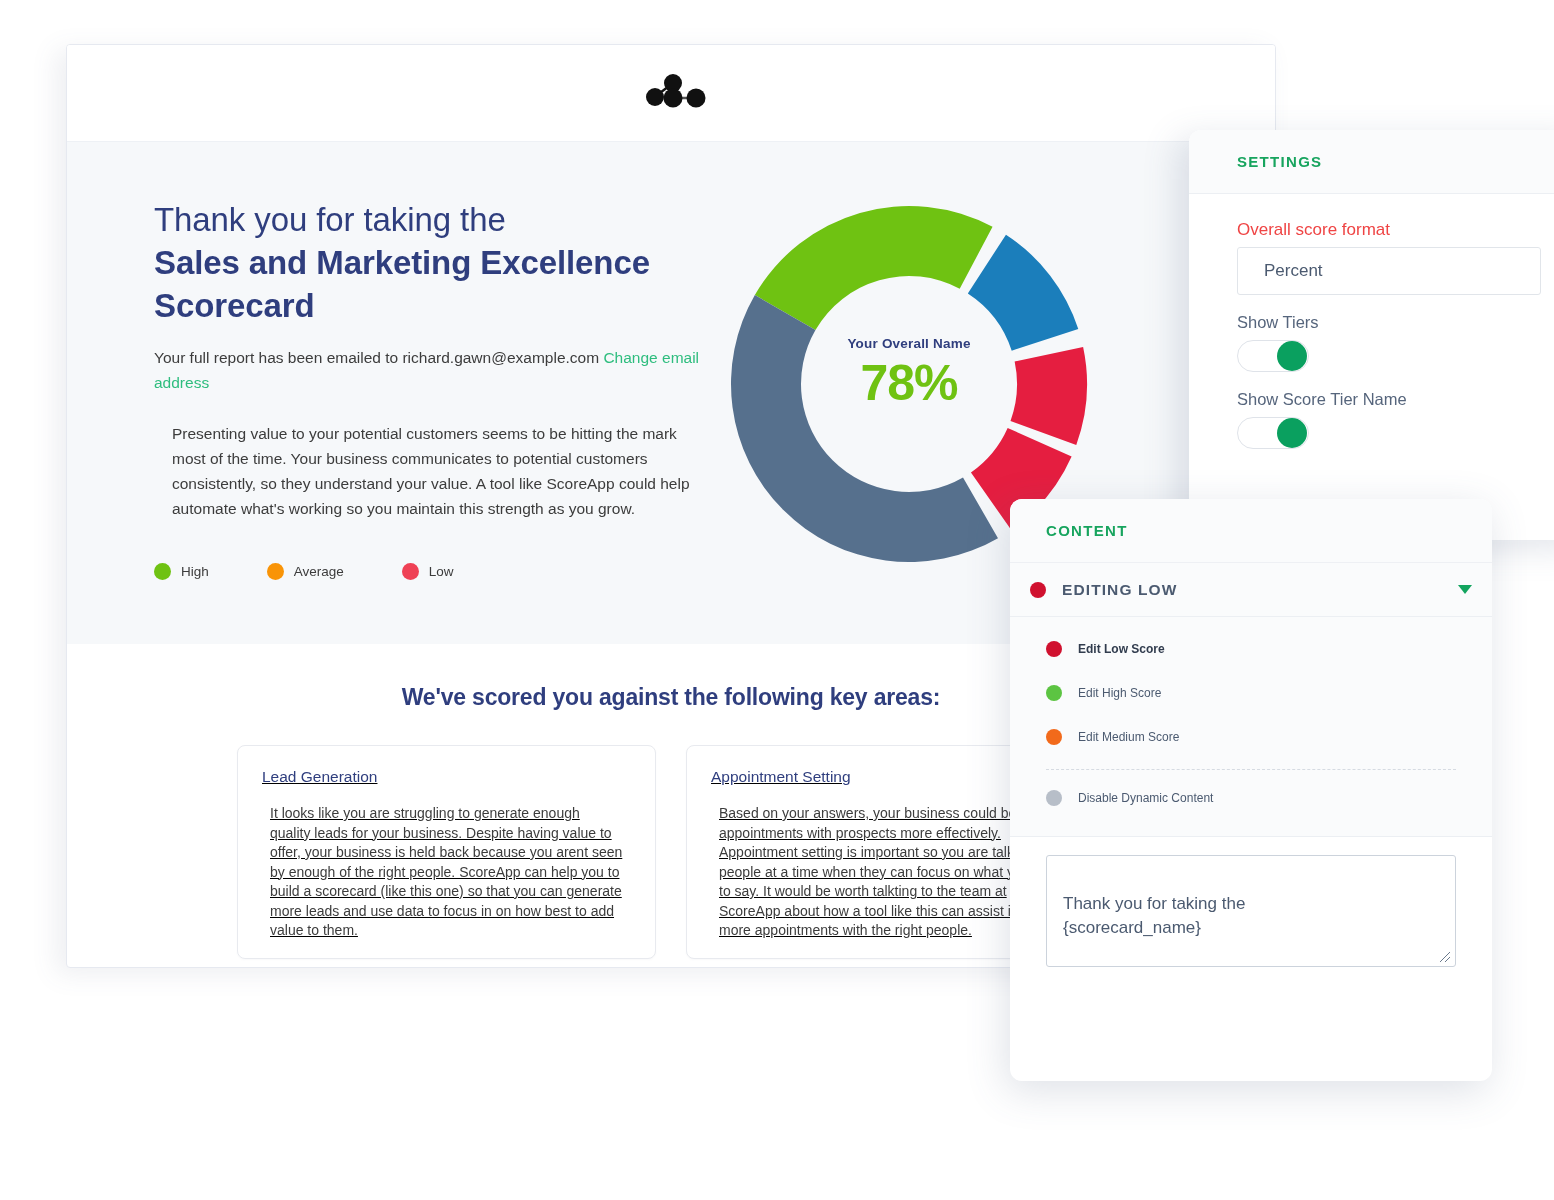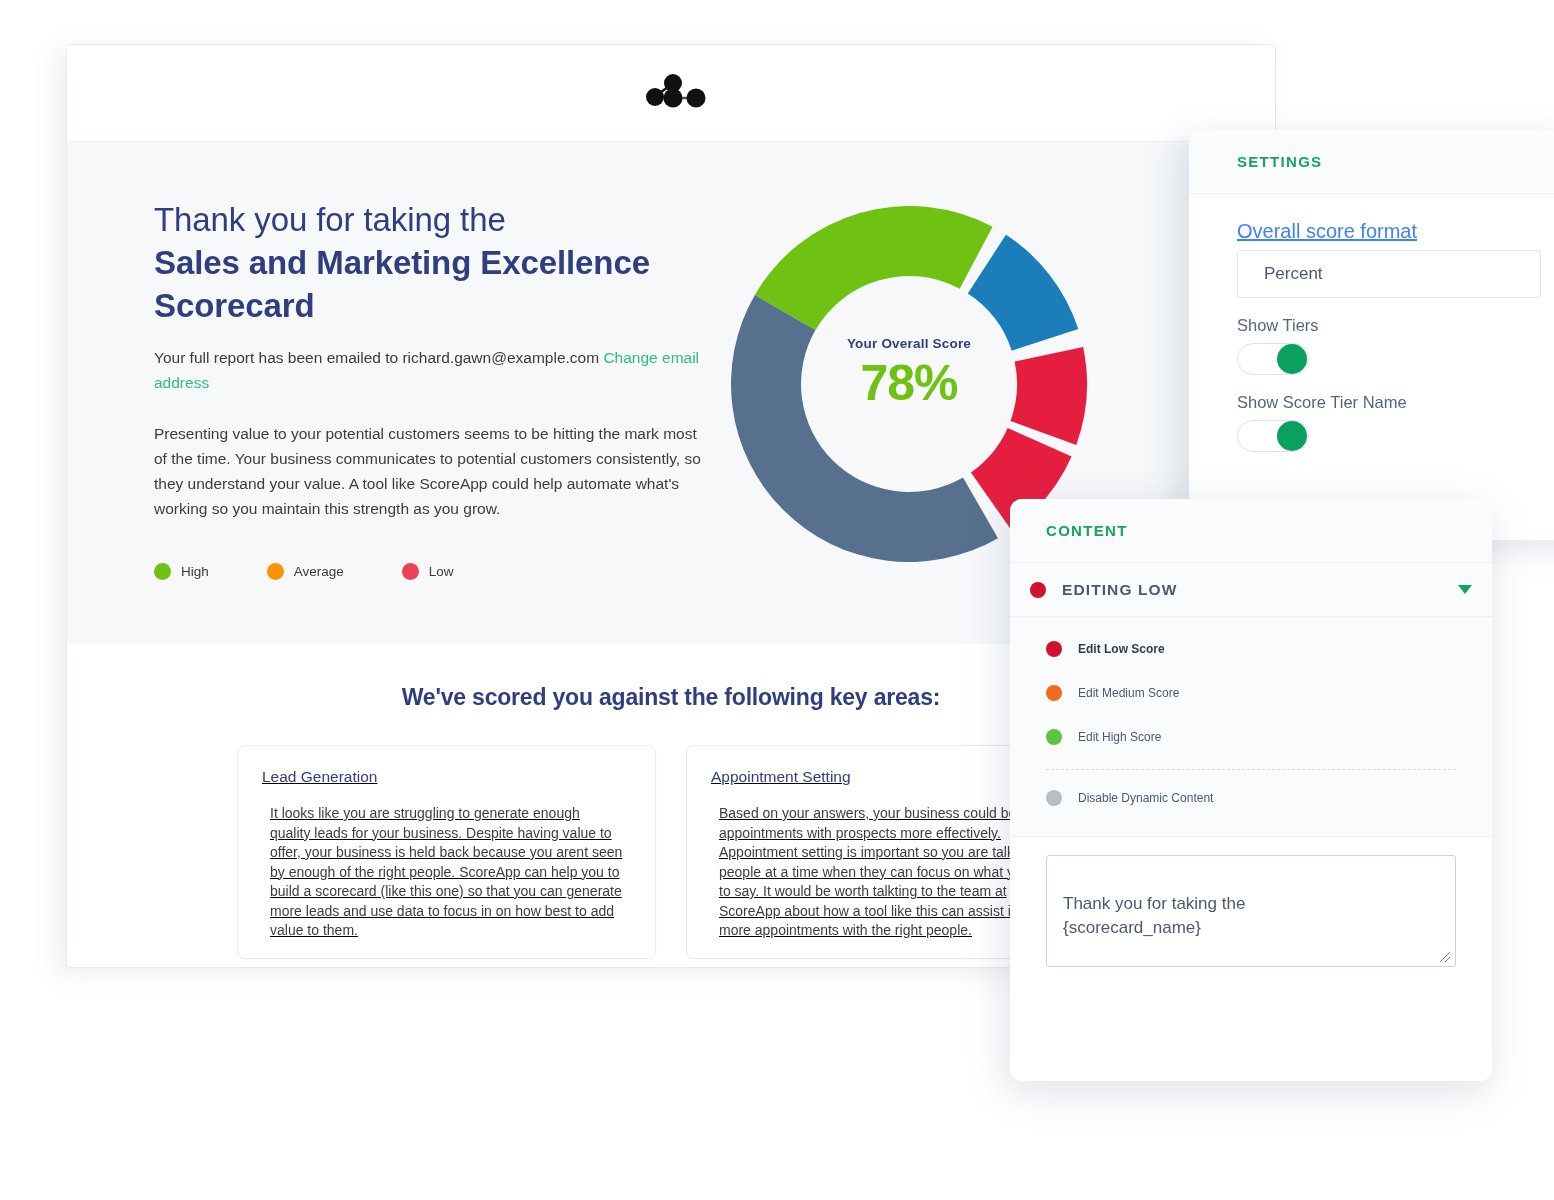--- a/index.html
+++ b/index.html
@@ -50,21 +50,21 @@
   h1.title .light{font-weight:400;display:block;}
 
   p.emailline{
     margin:18px 0 0 0;
     font-size:15.5px;line-height:25px;color:#3c3c3c;
     max-width:575px;
   }
   .link-green{color:#2ebd7e;text-decoration:none;cursor:pointer;}
 
   p.bodytext{
-    margin:26px 0 0 0;
+    margin:26px 0 0 18px;
     font-size:15.5px;line-height:25px;color:#3c3c3c;
     max-width:582px;
   }
 
   .legend{display:flex;gap:0;margin-top:42px;align-items:center;}
   .legend-item{display:flex;align-items:center;margin-right:58px;}
   .legend-dot{width:17px;height:17px;border-radius:50%;margin-right:10px;display:inline-block;}
   .legend-label{font-size:13.5px;color:#3c3c3c;}
 
   
@@ -111,21 +111,21 @@
     overflow:hidden;
   }
   .panel-head{
     height:64px;display:flex;align-items:center;padding:0 48px;
     background:#fafbfc;border-bottom:1px solid #eceff3;box-sizing:border-box;
   }
   .panel-head-title{
     font-size:15px;font-weight:700;letter-spacing:1.3px;color:#17a45e;
   }
   .panel-body{padding:26px 48px 0 48px;}
-  .field-label{font-size:20px;color:#3b82f6;margin-bottom:7px;text-decoration:underline;}
+  .field-label{font-size:17px;color:#ef4444;margin-bottom:7px;}
   .select-box{
     border:1px solid #e1e5ea;border-radius:3px;height:48px;
     display:flex;align-items:center;padding:0 26px;box-sizing:border-box;
     font-size:17px;color:#4b5a70;background:#fff;
   }
   .toggle-label{font-size:16.5px;color:#56657c;margin:18px 0 8px 0;}
   .toggle{
     width:72px;height:32px;border-radius:16px;border:1px solid #dfe3e9;
     background:#ffffff;position:relative;box-sizing:border-box;
   }
@@ -219,21 +219,21 @@
 
         <div class="hero-right">
           <div class="donut-wrap">
             <svg id="donut-svg" viewBox="0 0 380 380" width="380" height="380">
                 <path d="M 35.84747812636991 101.00000000000001 A 178 178 0 0 1 273.56593817588856 32.83532847111101 L 240.70292878087622 94.6416599712359 A 108 108 0 0 0 96.46925639128062 136 Z" fill="#6fc212"></path>
                 <path d="M 286.9457482326749 40.71663890571455 A 178 178 0 0 1 359.2880599005373 134.99497500125938 L 292.7141037598766 156.62616460750567 A 108 108 0 0 0 248.82101578162295 99.42357866189421 Z" fill="#1b7ebb"></path>
                 <path d="M 364.1102729306174 152.99171903443886 A 178 178 0 0 1 357.26528649989166 250.87958551196903 L 291.4868030448781 226.93817547917223 A 108 108 0 0 0 295.639940879251 167.545537391682 Z" fill="#e51e40"></path>
                 <path d="M 352.61109146038297 262.3991224674924 A 178 178 0 0 1 292.0966056704862 335.80906388344056 L 251.94625512591298 278.4684207832111 A 108 108 0 0 0 288.6629094254009 233.92755745218642 Z" fill="#e51e40"></path>
                 <path d="M 279 344.15252187363006 A 178 178 0 0 1 35.847478126369936 100.99999999999999 L 96.46925639128064 136 A 108 108 0 0 0 244 283.5307436087194 Z" fill="#56708d"></path>
               </svg>
-            <div class="donut-center-label">Your Overall Score</div>
+            <div class="donut-center-label">Your Overall Name</div>
             <div class="donut-center-value" style="color: rgb(111, 194, 18);">78%</div>
           </div>
         </div>
       </div>
     </div>
 
     <div class="sc-lower">
       <h2 class="keyareas">We've scored you against the following key areas:</h2>
       <div class="cards">
 
@@ -298,26 +298,26 @@
         <span class="pc-active-label">EDITING LOW</span>
         <span class="caret"></span>
       </div>
 
       <div style="padding-top:10px;padding-bottom:4px;">
         <div class="pc-item">
           <span class="pc-dot" id="cdot0" style="background: rgb(208, 17, 47);"></span>
           <span class="pc-item-label bold">Edit Low Score</span>
         </div>
         <div class="pc-item">
+          <span class="pc-dot" id="cdot2" style="background: rgb(92, 196, 66);"></span>
+          <span class="pc-item-label">Edit High Score</span>
+        </div>
+        <div class="pc-item">
           <span class="pc-dot" id="cdot1" style="background: rgb(242, 106, 27);"></span>
           <span class="pc-item-label">Edit Medium Score</span>
-        </div>
-        <div class="pc-item">
-          <span class="pc-dot" id="cdot2" style="background: rgb(92, 196, 66);"></span>
-          <span class="pc-item-label">Edit High Score</span>
         </div>
 
         <div class="pc-sep"></div>
 
         <div class="pc-item">
           <span class="pc-dot" id="cdot3" style="background: rgb(183, 190, 200);"></span>
           <span class="pc-item-label">Disable Dynamic Content</span>
         </div>
       </div>
       <div class="pc-bottom-rule"></div>

